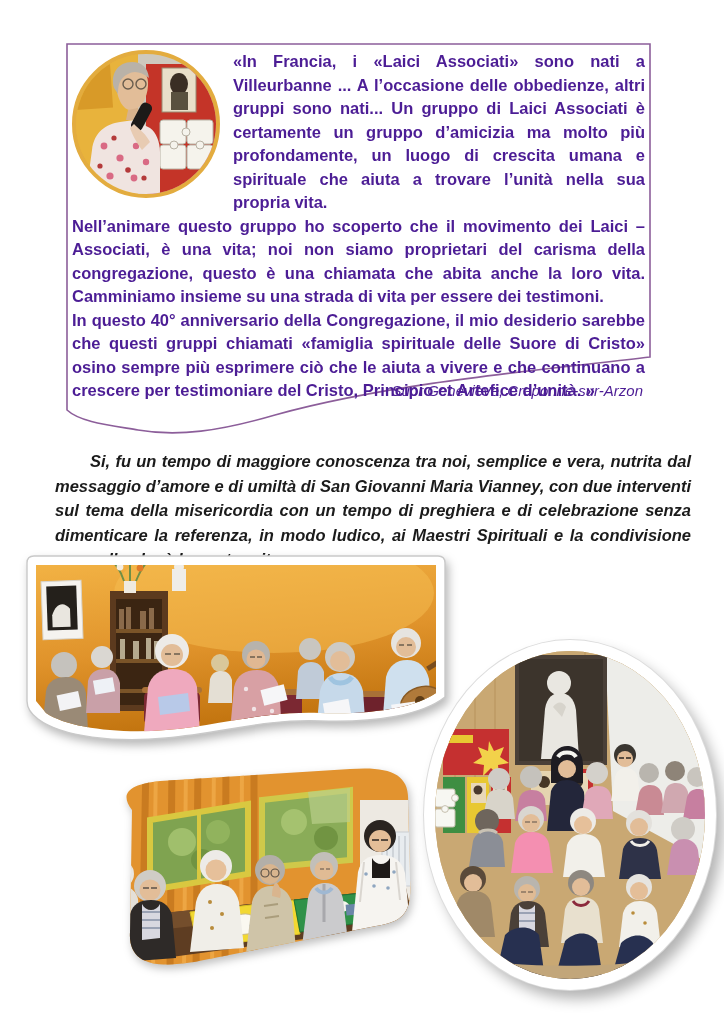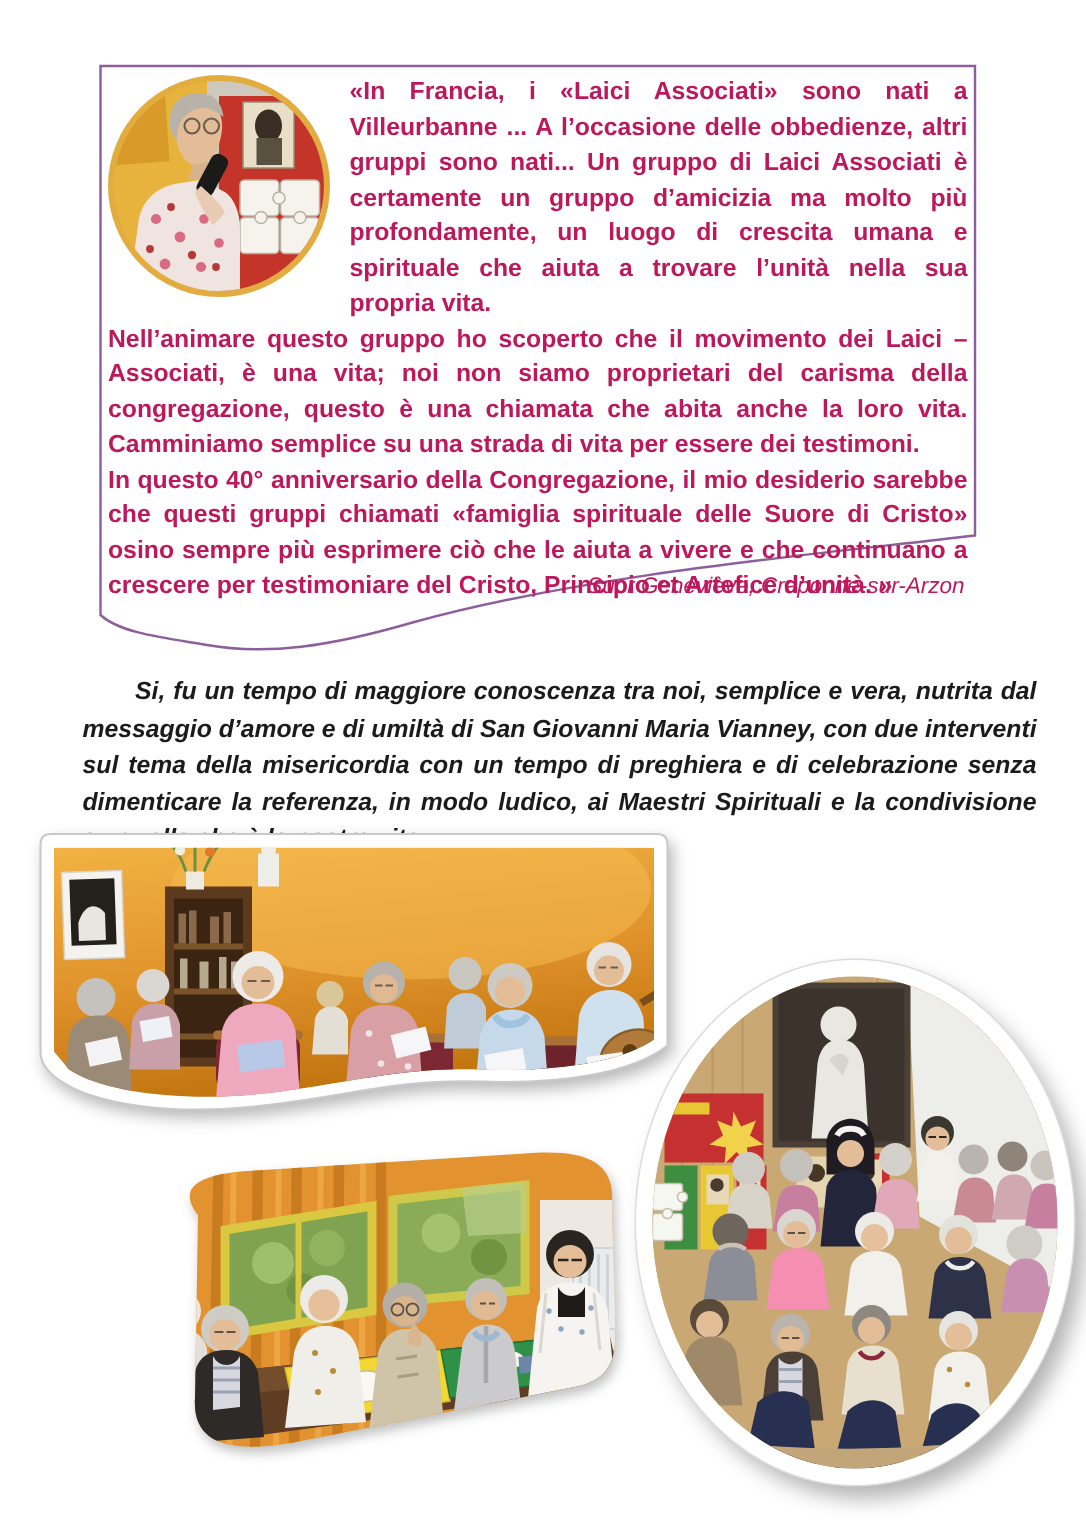--- a/index.html
+++ b/index.html
@@ -6,21 +6,21 @@
   .page{
     position:relative;width:724px;height:1024px;margin:0 auto;
     background:#ffffff;overflow:hidden;
     font-family:"Liberation Sans", sans-serif;
   }
   
   .bubble-wrap{position:absolute;left:60px;top:36px;width:600px;height:412px;}
   .bubble-outline{position:absolute;left:0;top:0;width:600px;height:412px;}
   .bubble-content{
     position:absolute;left:12px;top:14px;width:573px;
-    color:#be185d;font-size:16.5px;line-height:23.5px;font-weight:bold;
+    color:#4c1d95;font-size:16.5px;line-height:23.5px;font-weight:bold;
     text-align:justify;
   }
   .speaker-circle{
     float:left;width:140px;height:140px;border:4px solid #E3AC3F;border-radius:50%;
     overflow:hidden;margin:0 13px 16px 0;background:#E8B33C;
   }
   .speaker-circle svg{display:block;width:140px;height:140px;}
   .q{margin:0;}
   .q.last{position:relative;padding-bottom:0;}
   .q .it{}
@@ -97,21 +97,21 @@
             <circle cx="52" cy="30" r="5" fill="none" stroke="#6a5d4e" stroke-width="1.4"></circle>
             <circle cx="65" cy="30" r="5" fill="none" stroke="#6a5d4e" stroke-width="1.4"></circle>
             <path d="M52,56 L50,66 L66,66 L62,54 Z" fill="#D8B28C"></path>
             <rect x="60" y="48" width="12" height="30" rx="5" transform="rotate(28 66 62)" fill="#1c1a18"></rect>
             <path d="M58,70 C64,76 70,80 74,88 L66,96 C60,88 56,80 54,74 Z" fill="#E8CBB2"></path>
           </g>
         </svg>
       </div>
 
       <p class="q">«In Francia, i «Laici Associati» sono nati a Villeurbanne ... A l’occasione delle obbedienze, altri gruppi sono nati... Un gruppo di Laici Associati è certamente un gruppo d’amicizia ma molto più profondamente, un luogo di crescita umana e spirituale che aiuta a trovare l’unità nella sua propria vita.</p>
-      <p class="q">Nell’animare questo gruppo ho scoperto che il movimento dei Laici –Associati, è una vita; noi non siamo proprietari del carisma della congregazione, questo è una chiamata che abita anche la loro vita. Camminiamo semplice su una strada di vita per essere dei testimoni.</p>
+      <p class="q">Nell’animare questo gruppo ho scoperto che il movimento dei Laici –Associati, è una vita; noi non siamo proprietari del carisma della congregazione, questo è una chiamata che abita anche la loro vita. Camminiamo insieme su una strada di vita per essere dei testimoni.</p>
       <p class="q last"><span>In questo 40° anniversario della Congregazione, il mio desiderio sarebbe che questi gruppi chiamati «</span><span class="it">famiglia spirituale delle Suore di Cristo</span><span>» osino sempre più esprimere ciò che le aiuta a vivere e che continuano a crescere per testimoniare del Cristo, </span><span class="it">Principio et Artefice d’unità.</span><span> »</span><span class="signature">Suor Geneviève, Craponne-sur-Arzon</span></p>
     </div>
   </section>
 
   <p class="intro">Si, fu un tempo di maggiore conoscenza tra noi, semplice e vera, nutrita dal messaggio d’amore e di umiltà di San Giovanni Maria Vianney, con due interventi sul tema della misericordia con un tempo di preghiera e di celebrazione senza dimenticare la referenza, in modo ludico, ai Maestri Spirituali e la condivisione su quella che è la nostra vita.</p>
 
   <div class="photo1" role="img" aria-label="Gruppo seduto che canta con fogli e chitarra in sala arancione">
     <svg viewBox="0 0 424 196" class="shadowed">
       <defs>
         <linearGradient id="wallg" x1="0" y1="0" x2="0.25" y2="1">

